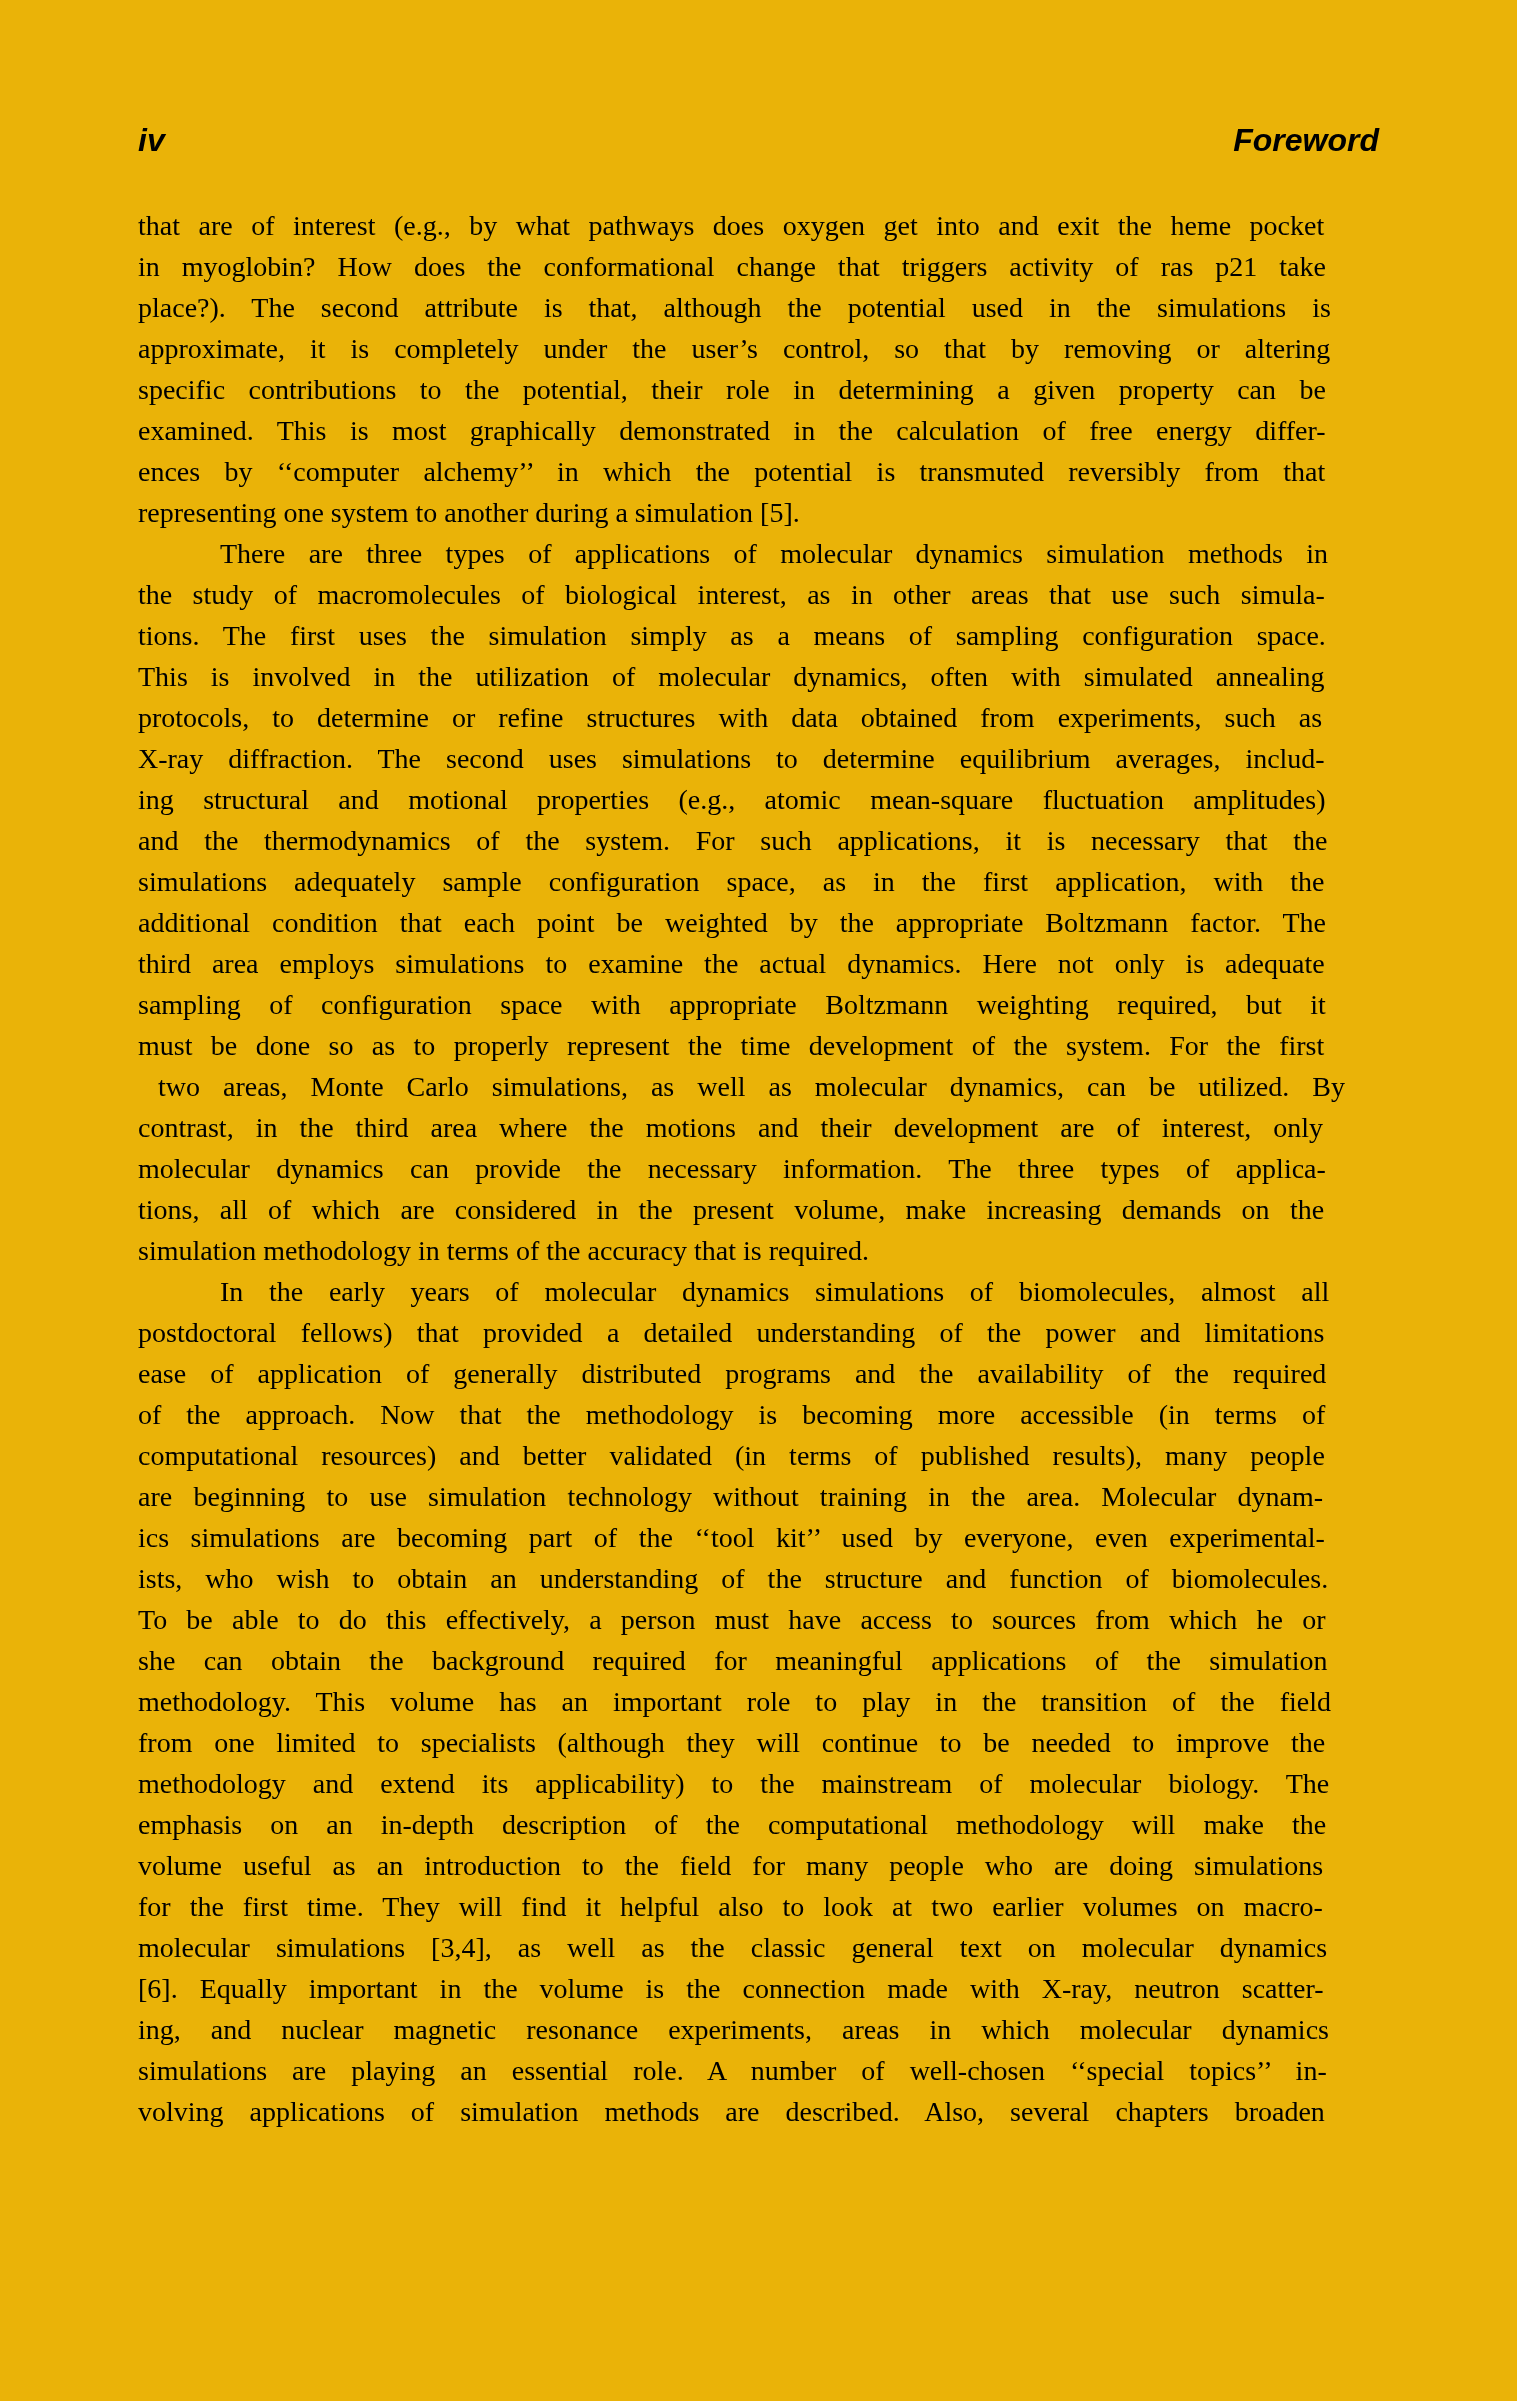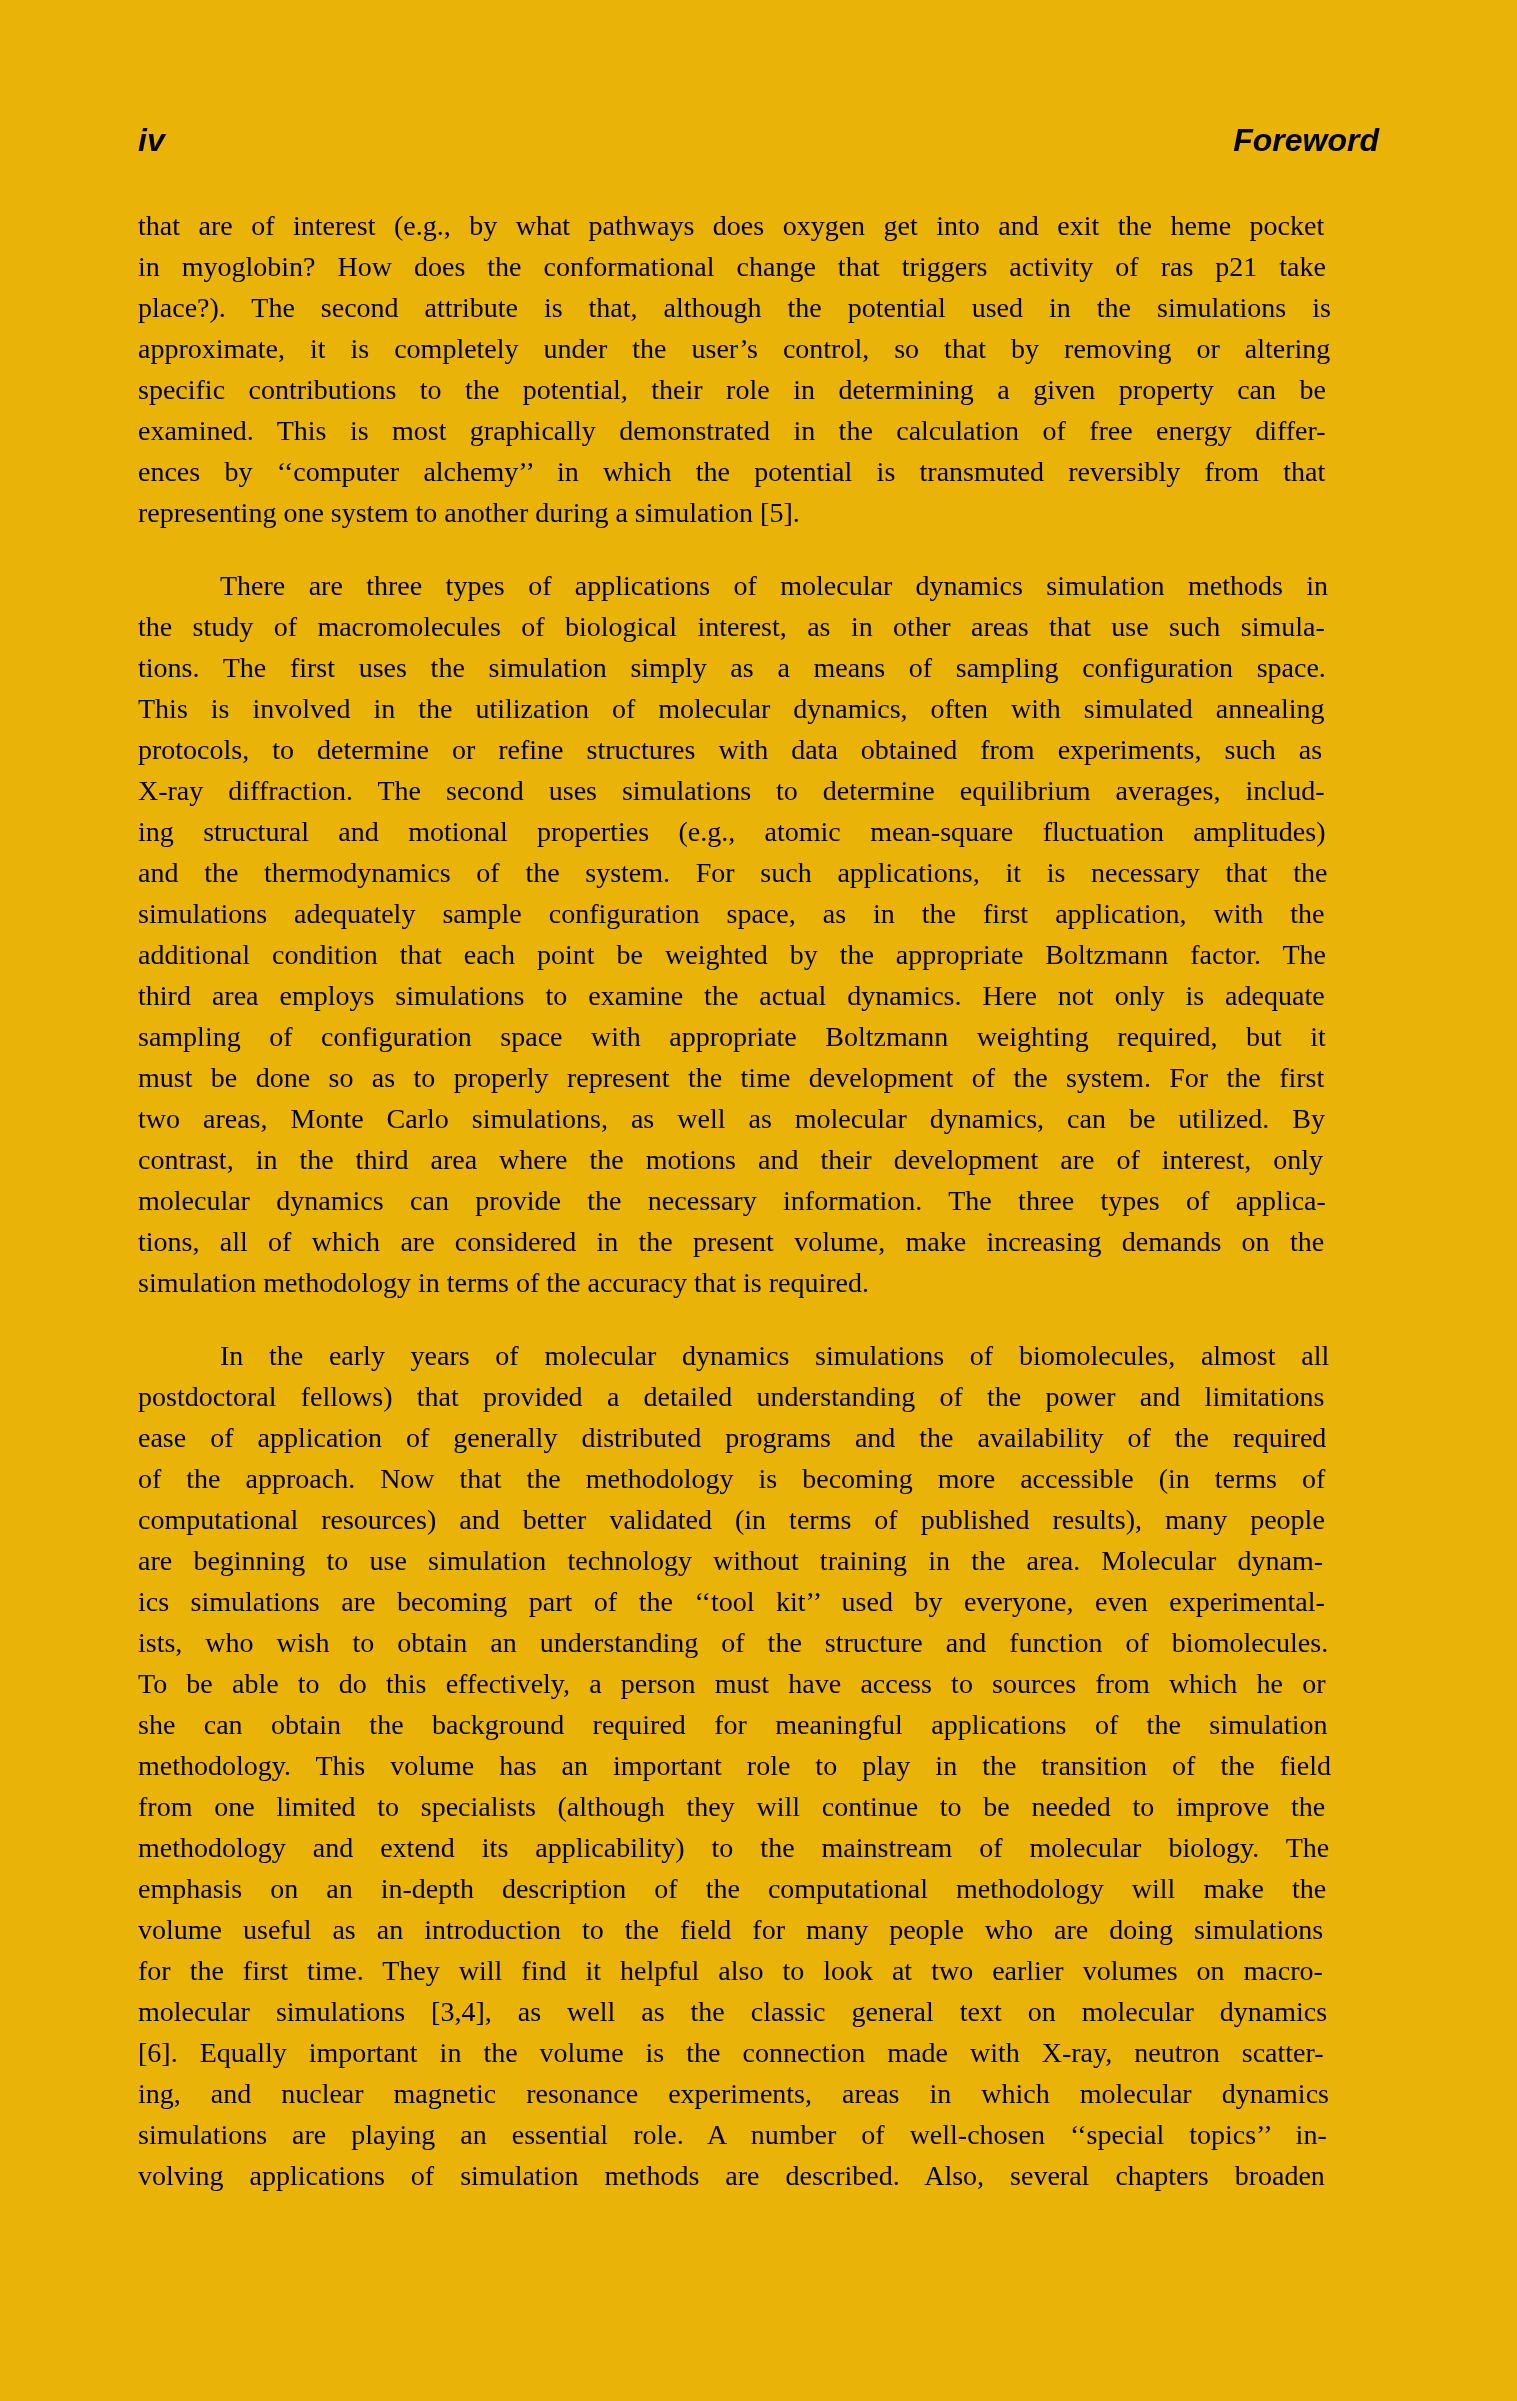--- a/index.html
+++ b/index.html
@@ -7,21 +7,21 @@
   .page { position: absolute; left: 0; top: 0; width: 1518px; height: 2401px; background: #eab308; }
   .running-head { position: absolute; top: 121px; left: 138px; width: 1241px; height: 38px;
     font-family: "Liberation Sans", "DejaVu Sans", sans-serif; font-weight: bold; font-style: italic;
     font-size: 32px; line-height: 38px; color: #000; }
   .running-head .folio { position: absolute; left: 0; top: 0; }
   .running-head .title { position: absolute; right: 0; top: 0; }
   .body-text { position: absolute; left: 138px; top: 205px; width: 1241px;
     font-family: "Liberation Serif", "DejaVu Serif", serif; font-size: 28px; color: #000; }
   .line { display: block; height: 41px; line-height: 41px; white-space: nowrap;
     text-align: justify; text-align-last: justify; overflow: visible; }
-  .line.indent { padding-left: 82px; margin-top: 32px; }
+  .line.indent { padding-left: 82px; }
   .line.last { text-align-last: left; }
 </style>
 </head>
 <body>
 
 <div class="page">
   <div class="running-head">
     <span class="folio">iv</span>
     <span class="title">Foreword</span>
   </div>
@@ -40,21 +40,21 @@
       <span class="line" style="white-space: nowrap; word-spacing: 16px; text-align: center; text-align-last: left;">This is involved in the utilization of molecular dynamics, often with simulated annealing</span>
       <span class="line" style="white-space: nowrap; word-spacing: 16px; text-align: right; text-align-last: left;">protocols, to determine or refine structures with data obtained from experiments, such as</span>
       <span class="line" style="white-space: nowrap; word-spacing: 18px; text-align: left; text-align-last: left;">X-ray diffraction. The second uses simulations to determine equilibrium averages, includ-</span>
       <span class="line" style="white-space: nowrap; word-spacing: 22.4px; text-align: left; text-align-last: left;">ing structural and motional properties (e.g., atomic mean-square fluctuation amplitudes)</span>
       <span class="line" style="white-space: nowrap; word-spacing: 18.7px; text-align: left; text-align-last: left;">and the thermodynamics of the system. For such applications, it is necessary that the</span>
       <span class="line" style="white-space: nowrap; word-spacing: 20px; text-align: left; text-align-last: left;">simulations adequately sample configuration space, as in the first application, with the</span>
       <span class="line" style="white-space: nowrap; word-spacing: 15px; text-align: left; text-align-last: left;">additional condition that each point be weighted by the appropriate Boltzmann factor. The</span>
       <span class="line" style="white-space: nowrap; word-spacing: 14px; text-align: left; text-align-last: left;">third area employs simulations to examine the actual dynamics. Here not only is adequate</span>
       <span class="line" style="white-space: nowrap; word-spacing: 21.5px; text-align: left; text-align-last: left;">sampling of configuration space with appropriate Boltzmann weighting required, but it</span>
       <span class="line" style="white-space: nowrap; word-spacing: 11.4px; text-align: left; text-align-last: left;">must be done so as to properly represent the time development of the system. For the first</span>
-      <span class="line" style="white-space: nowrap; word-spacing: 16px; text-align: left; text-align-last: left;">two areas, Monte Carlo simulations, as well as molecular dynamics, can be utilized. By</span>
+      <span class="line" style="white-space: nowrap; word-spacing: 16px; text-align: left; text-align-last: left; margin-left: 20px;">two areas, Monte Carlo simulations, as well as molecular dynamics, can be utilized. By</span>
       <span class="line" style="white-space: nowrap; word-spacing: 15px; text-align: left; text-align-last: left;">contrast, in the third area where the motions and their development are of interest, only</span>
       <span class="line" style="white-space: nowrap; word-spacing: 19.4px; text-align: left; text-align-last: left;">molecular dynamics can provide the necessary information. The three types of applica-</span>
       <span class="line" style="white-space: nowrap; word-spacing: 13.3px; text-align: left; text-align-last: left;">tions, all of which are considered in the present volume, make increasing demands on the</span>
       <span class="line last" style="white-space: nowrap;">simulation methodology in terms of the accuracy that is required.</span>
       <span class="line indent" style="white-space: nowrap; word-spacing: 18.7px; text-align: left; text-align-last: left;">In the early years of molecular dynamics simulations of biomolecules, almost all</span>
       <span class="line" style="white-space: nowrap; word-spacing: 17.3px; text-align: left; text-align-last: left;">postdoctoral fellows) that provided a detailed understanding of the power and limitations</span>
       <span class="line" style="white-space: nowrap; word-spacing: 17px; text-align: left; text-align-last: left;">ease of application of generally distributed programs and the availability of the required</span>
       <span class="line" style="white-space: nowrap; word-spacing: 18px; text-align: left; text-align-last: left;">of the approach. Now that the methodology is becoming more accessible (in terms of</span>
       <span class="line" style="white-space: nowrap; word-spacing: 16px; text-align: left; text-align-last: left;">computational resources) and better validated (in terms of published results), many people</span>
       <span class="line" style="white-space: nowrap; word-spacing: 14.2px; text-align: left; text-align-last: left;">are beginning to use simulation technology without training in the area. Molecular dynam-</span>

